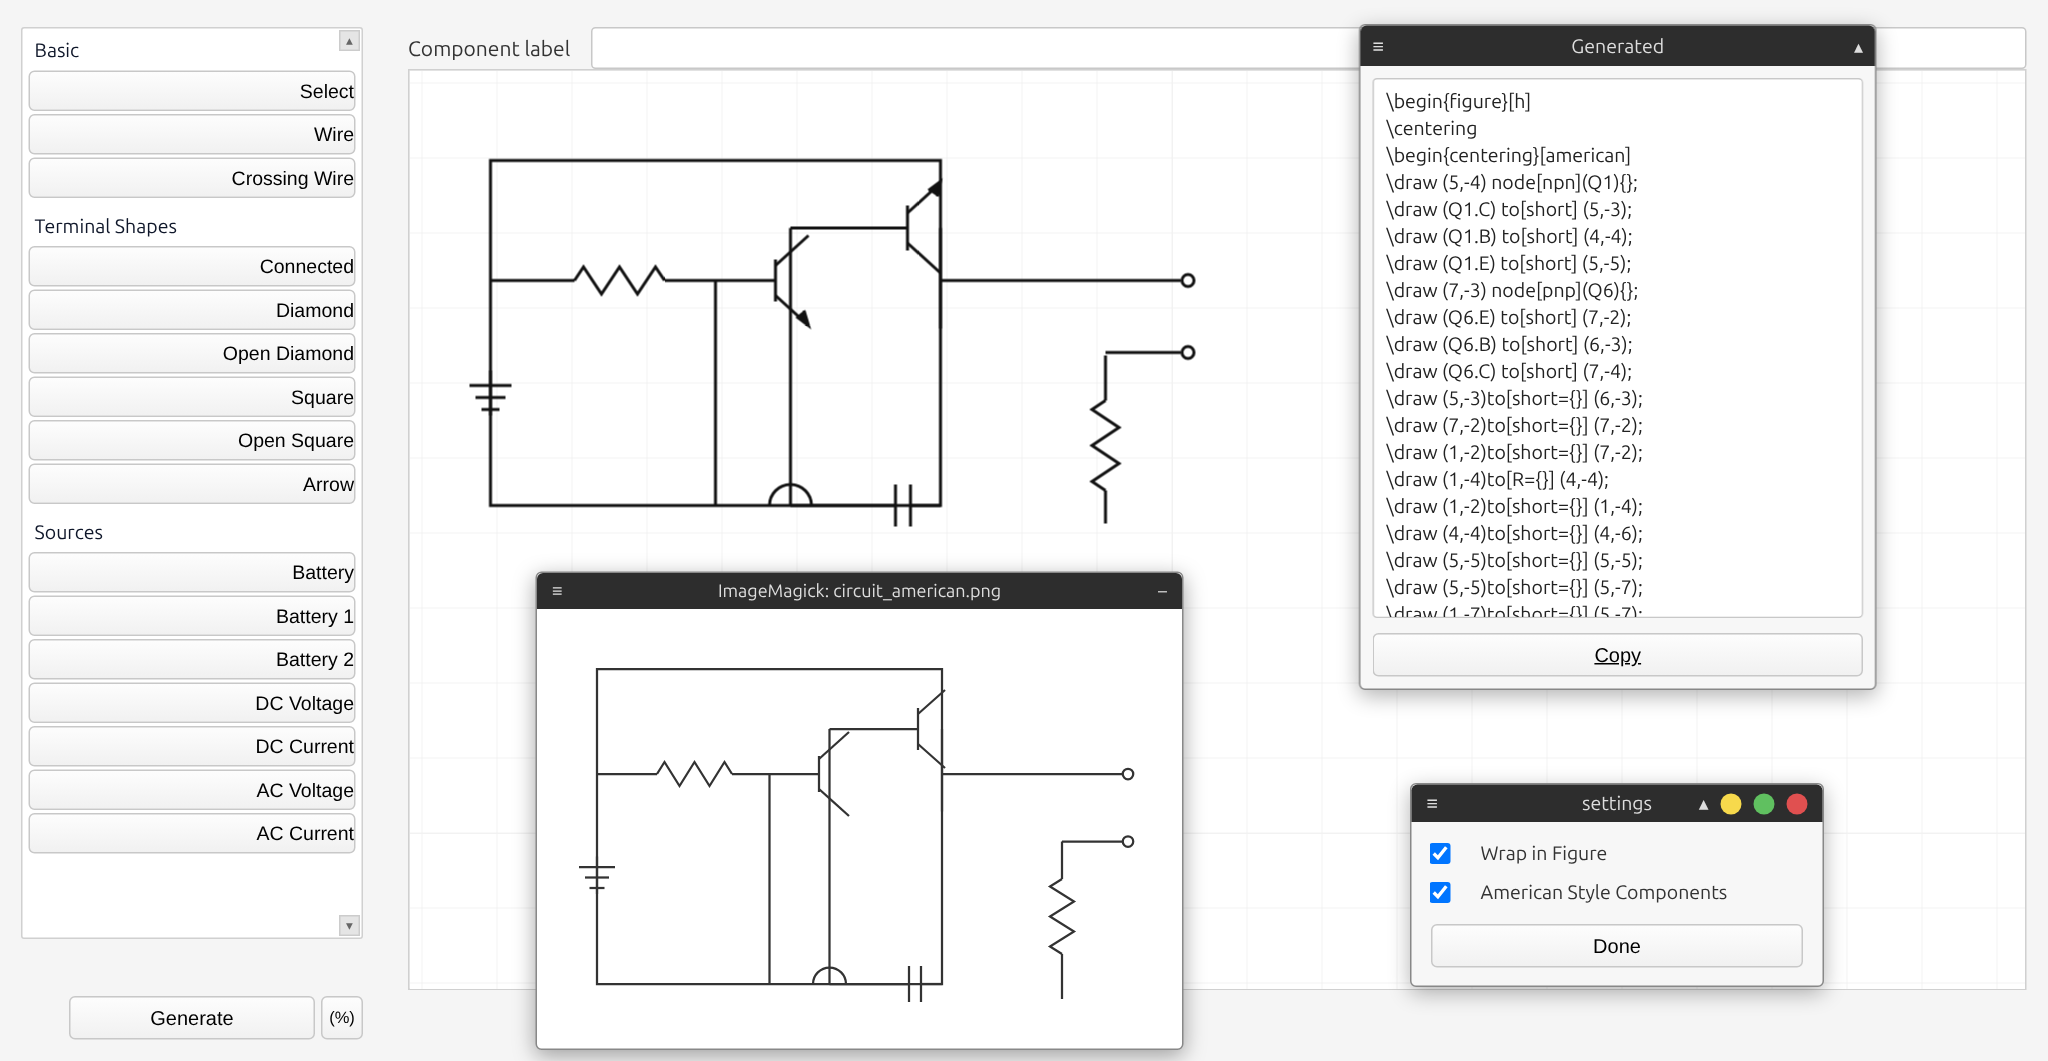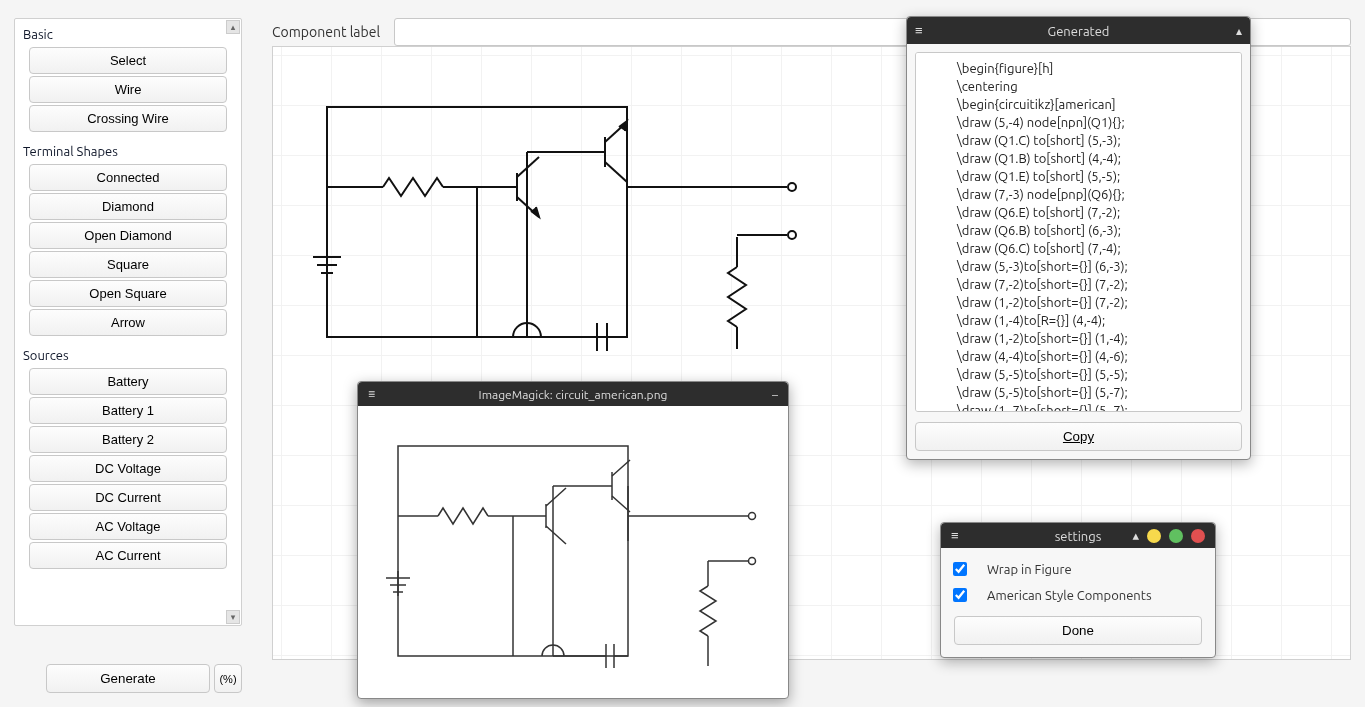--- a/index.html
+++ b/index.html
@@ -2,21 +2,21 @@
 <html><head>
 <meta charset="utf-8">
 <style>
 * { box-sizing: border-box; margin: 0; padding: 0; }
 body { font-family: -apple-system, "Segoe UI", Ubuntu, sans-serif; font-size: 13px; background: #f5f5f5; color: #333; width: 1365px; height: 707px; overflow: hidden; position: relative; }
 
 
 .sidebar { position: absolute; left: 14px; top: 18px; width: 228px; height: 608px; background: #fff; border: 1px solid #d0d0d0; border-radius: 2px; overflow-y: auto; }
 .sidebar-section { padding: 2px 4px; }
 .section-header { font-size: 13px; color: #0f172a; padding: 6px 4px 4px 4px; }
-.side-btn { display: block; width: 198px; margin: 2px auto; padding: 5px 0; text-align: center; background: linear-gradient(#fdfdfd,#f1f1f1); border: 1px solid #c8c8c8; border-radius: 4px; font-size: 13px; cursor: pointer; }
+.side-btn { display: block; width: 218px; margin: 2px auto; padding: 5px 0; text-align: right; background: linear-gradient(#fdfdfd,#f1f1f1); border: 1px solid #c8c8c8; border-radius: 4px; font-size: 13px; cursor: pointer; }
 .side-btn.selected { background: linear-gradient(#cde9fb,#b8def6); border-color: #6fb0d8; color: #124; }
 
 
 .scroll-ar { position: absolute; right: 1px; width: 14px; height: 14px; background: #e5e5e5; border:1px solid #ccc; text-align:center; font-size:9px; line-height:12px; color:#666; }
 .sa-top { top: 1px; } .sa-bot { bottom: 1px; }
 
 
 .bottom-row { position: absolute; left: 14px; bottom: 14px; width: 228px; display: flex; gap: 4px; }
 .gen-btn { flex: 1; padding: 6px 0; text-align:center; background: linear-gradient(#fdfdfd,#f1f1f1); border:1px solid #c8c8c8; border-radius:4px; cursor:pointer;margin-left:32px; }
 .pct-btn { width: 28px; padding: 6px 0; text-align:center; background: linear-gradient(#fdfdfd,#f1f1f1); border:1px solid #c8c8c8; border-radius:4px; cursor:pointer; font-size:11px; }
@@ -40,21 +40,21 @@
 .float-win { position: absolute; background: #f7f7f7; border:1px solid #888; border-radius:4px; box-shadow: 0 4px 14px rgba(0,0,0,.3); }
 .win-title { background: #2d2d2d; color: #ddd; padding: 6px 8px; display:flex; align-items:center; justify-content: space-between; font-size:13px; border-radius:4px 4px 0 0; }
 .win-title .hamb { cursor:pointer; }
 .win-title .t-center { position:absolute; left:50%; transform:translateX(-50%); }
 .win-title .min { cursor:pointer; font-size:12px; }
 .win-body { padding: 8px; }
 
 
 .gen-win { left: 906px; top: 16px; width: 345px; }
 .code-box { background:#fff; border:1px solid #c8c8c8; border-radius:3px; padding:6px 8px; height: 360px; overflow-y:auto; font-size: 13px; line-height: 18px; color:#222; white-space: nowrap; }
-.code-line { display:block;margin-left:33px; }
+.code-line { display:block; }
 .copy-btn { display:block; width: 100%; margin-top:10px; padding:6px 0; text-align:center; background:linear-gradient(#fdfdfd,#f1f1f1); border:1px solid #c8c8c8; border-radius:4px; cursor:pointer;text-decoration:underline; }
 
 
 .img-win { position:absolute; left:357px; top:381px; width:432px; background:#fff; border:1px solid #888; border-radius:4px; box-shadow:0 4px 14px rgba(0,0,0,.35); }
 .img-title { background:#2d2d2d; color:#ddd; padding:5px 10px; display:flex; align-items:center; position: relative; font-size:12px; border-radius:4px 4px 0 0; }
 .img-body { padding:10px; }
 
 
 .set-win { left:940px; top:522px; width:276px; }
 .set-title { background:#2d2d2d; color:#ddd; padding:5px 10px; display:flex; align-items:center; justify-content: space-between; font-size:13px; border-radius:4px 4px 0 0; }
@@ -214,21 +214,21 @@
 <div class="float-win gen-win">
   <div class="win-title">
     <span class="hamb">≡</span>
     <span class="t-center">Generated</span>
     <span class="min">▴</span>
   </div>
   <div class="win-body">
     <div class="code-box" id="codebox">
         <span class="code-line">\begin{figure}[h]</span>
         <span class="code-line">\centering</span>
-        <span class="code-line">\begin{circuitikz}[american]</span>
+        <span class="code-line">\begin{centering}[american]</span>
         <span class="code-line">\draw (5,-4) node[npn](Q1){};</span>
         <span class="code-line">\draw (Q1.C) to[short] (5,-3);</span>
         <span class="code-line">\draw (Q1.B) to[short] (4,-4);</span>
         <span class="code-line">\draw (Q1.E) to[short] (5,-5);</span>
         <span class="code-line">\draw (7,-3) node[pnp](Q6){};</span>
         <span class="code-line">\draw (Q6.E) to[short] (7,-2);</span>
         <span class="code-line">\draw (Q6.B) to[short] (6,-3);</span>
         <span class="code-line">\draw (Q6.C) to[short] (7,-4);</span>
         <span class="code-line">\draw (5,-3)to[short={}] (6,-3);</span>
         <span class="code-line">\draw (7,-2)to[short={}] (7,-2);</span>

